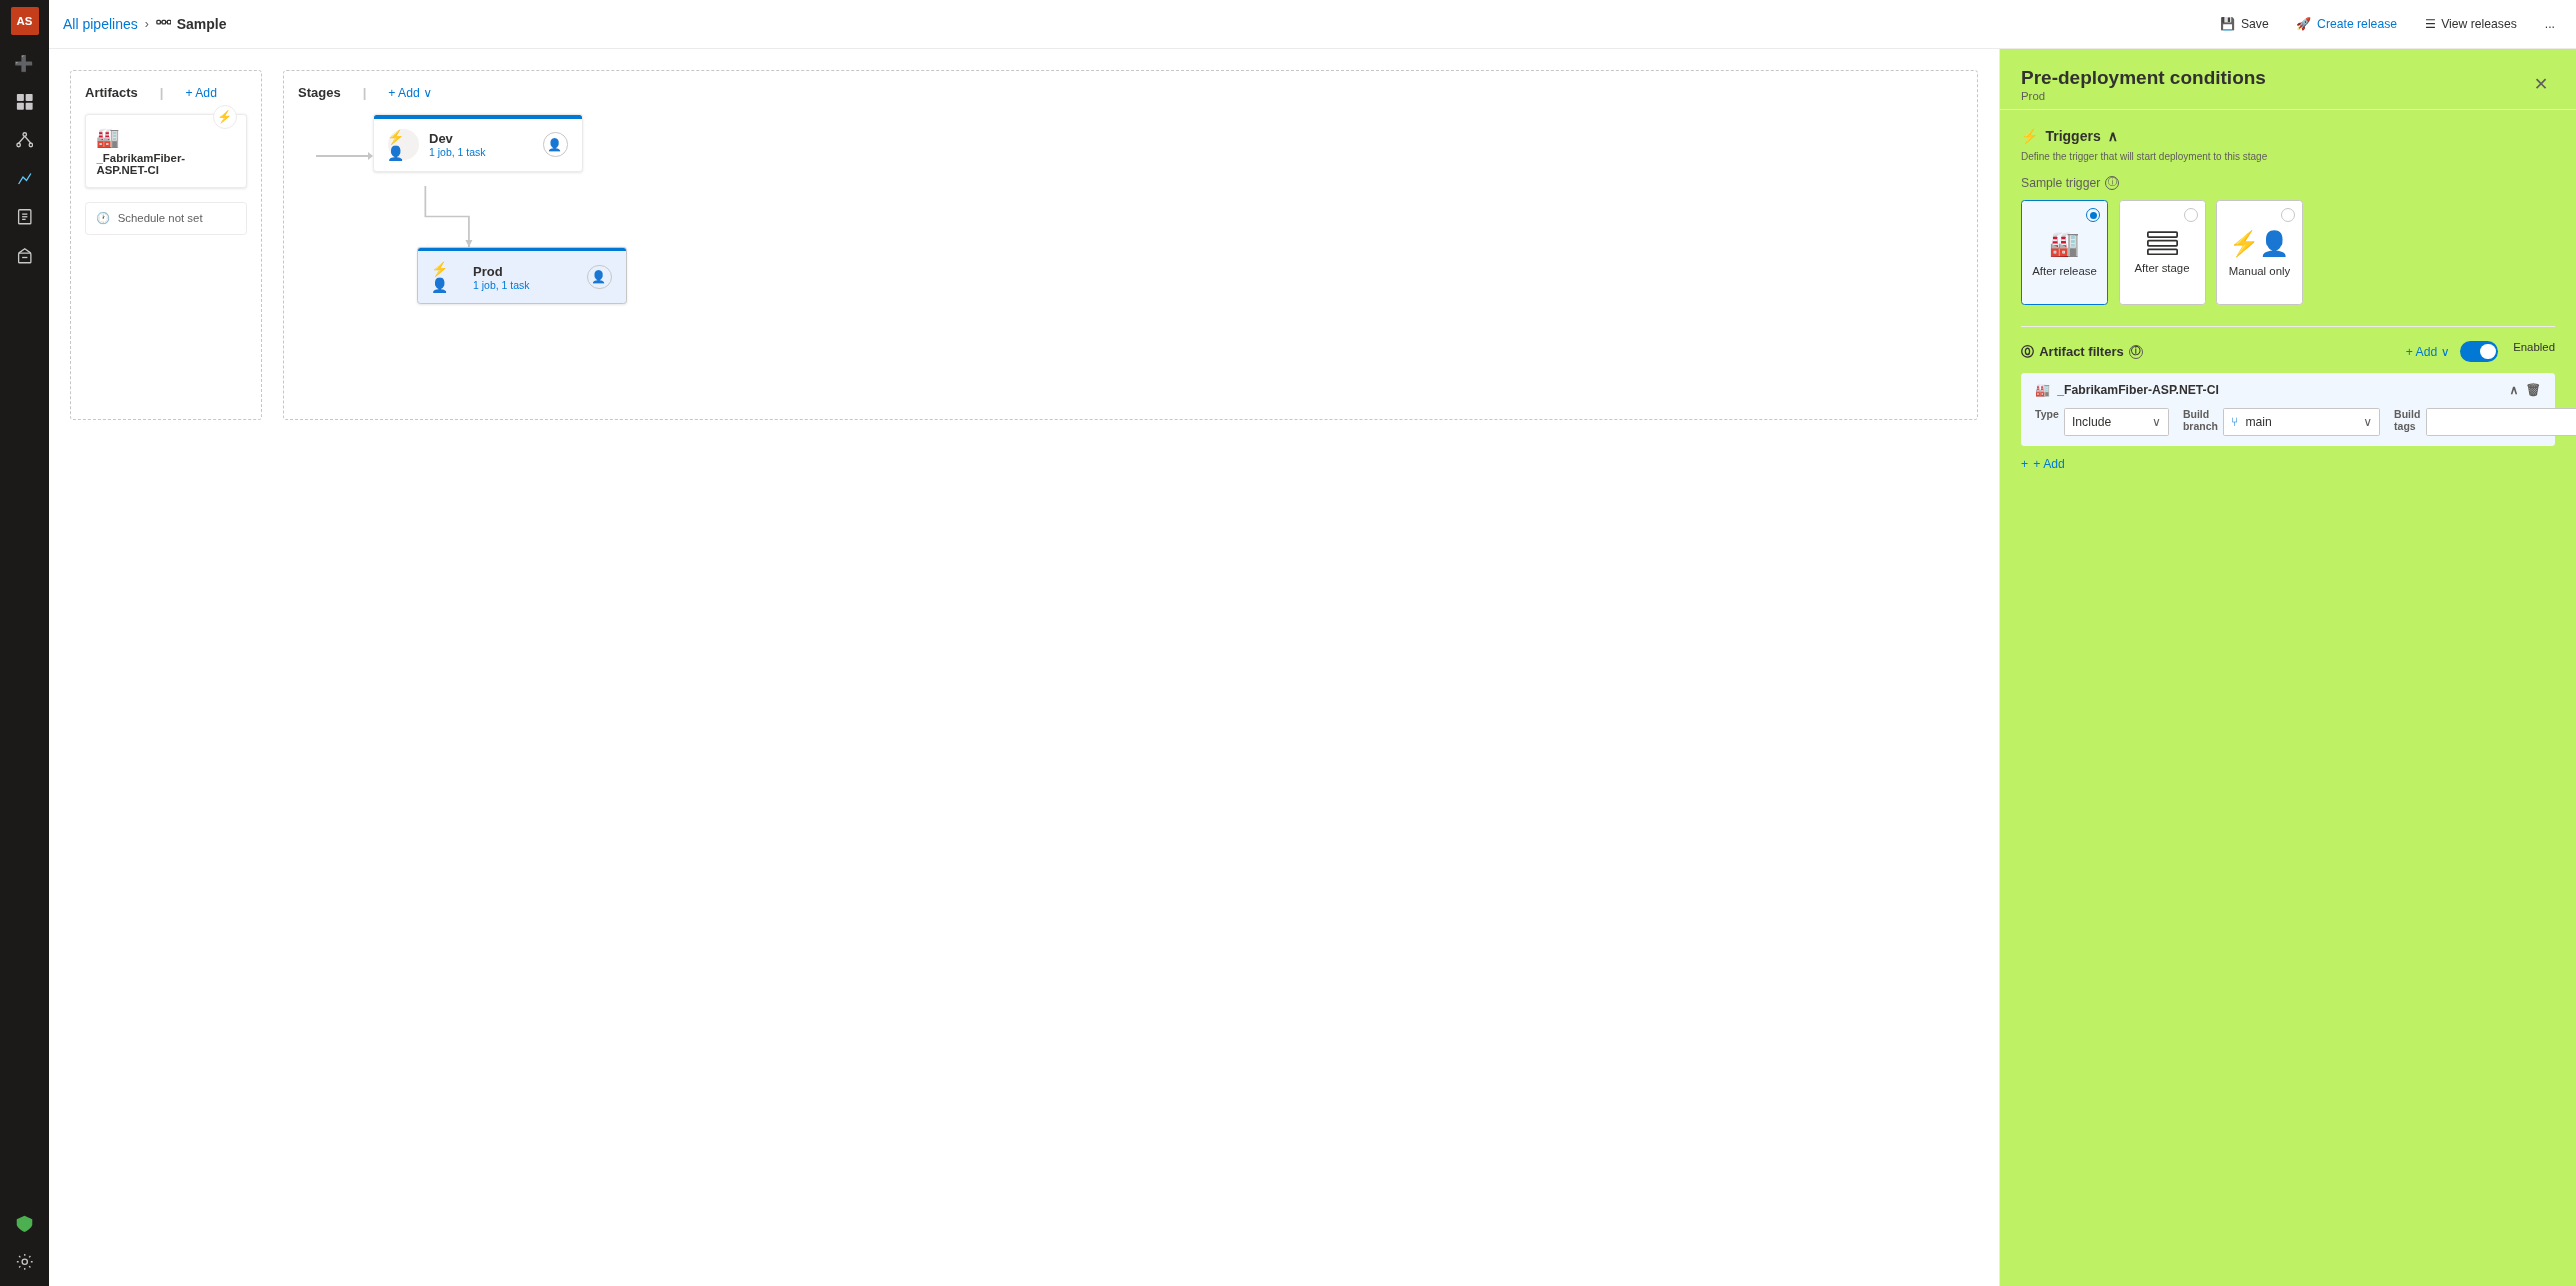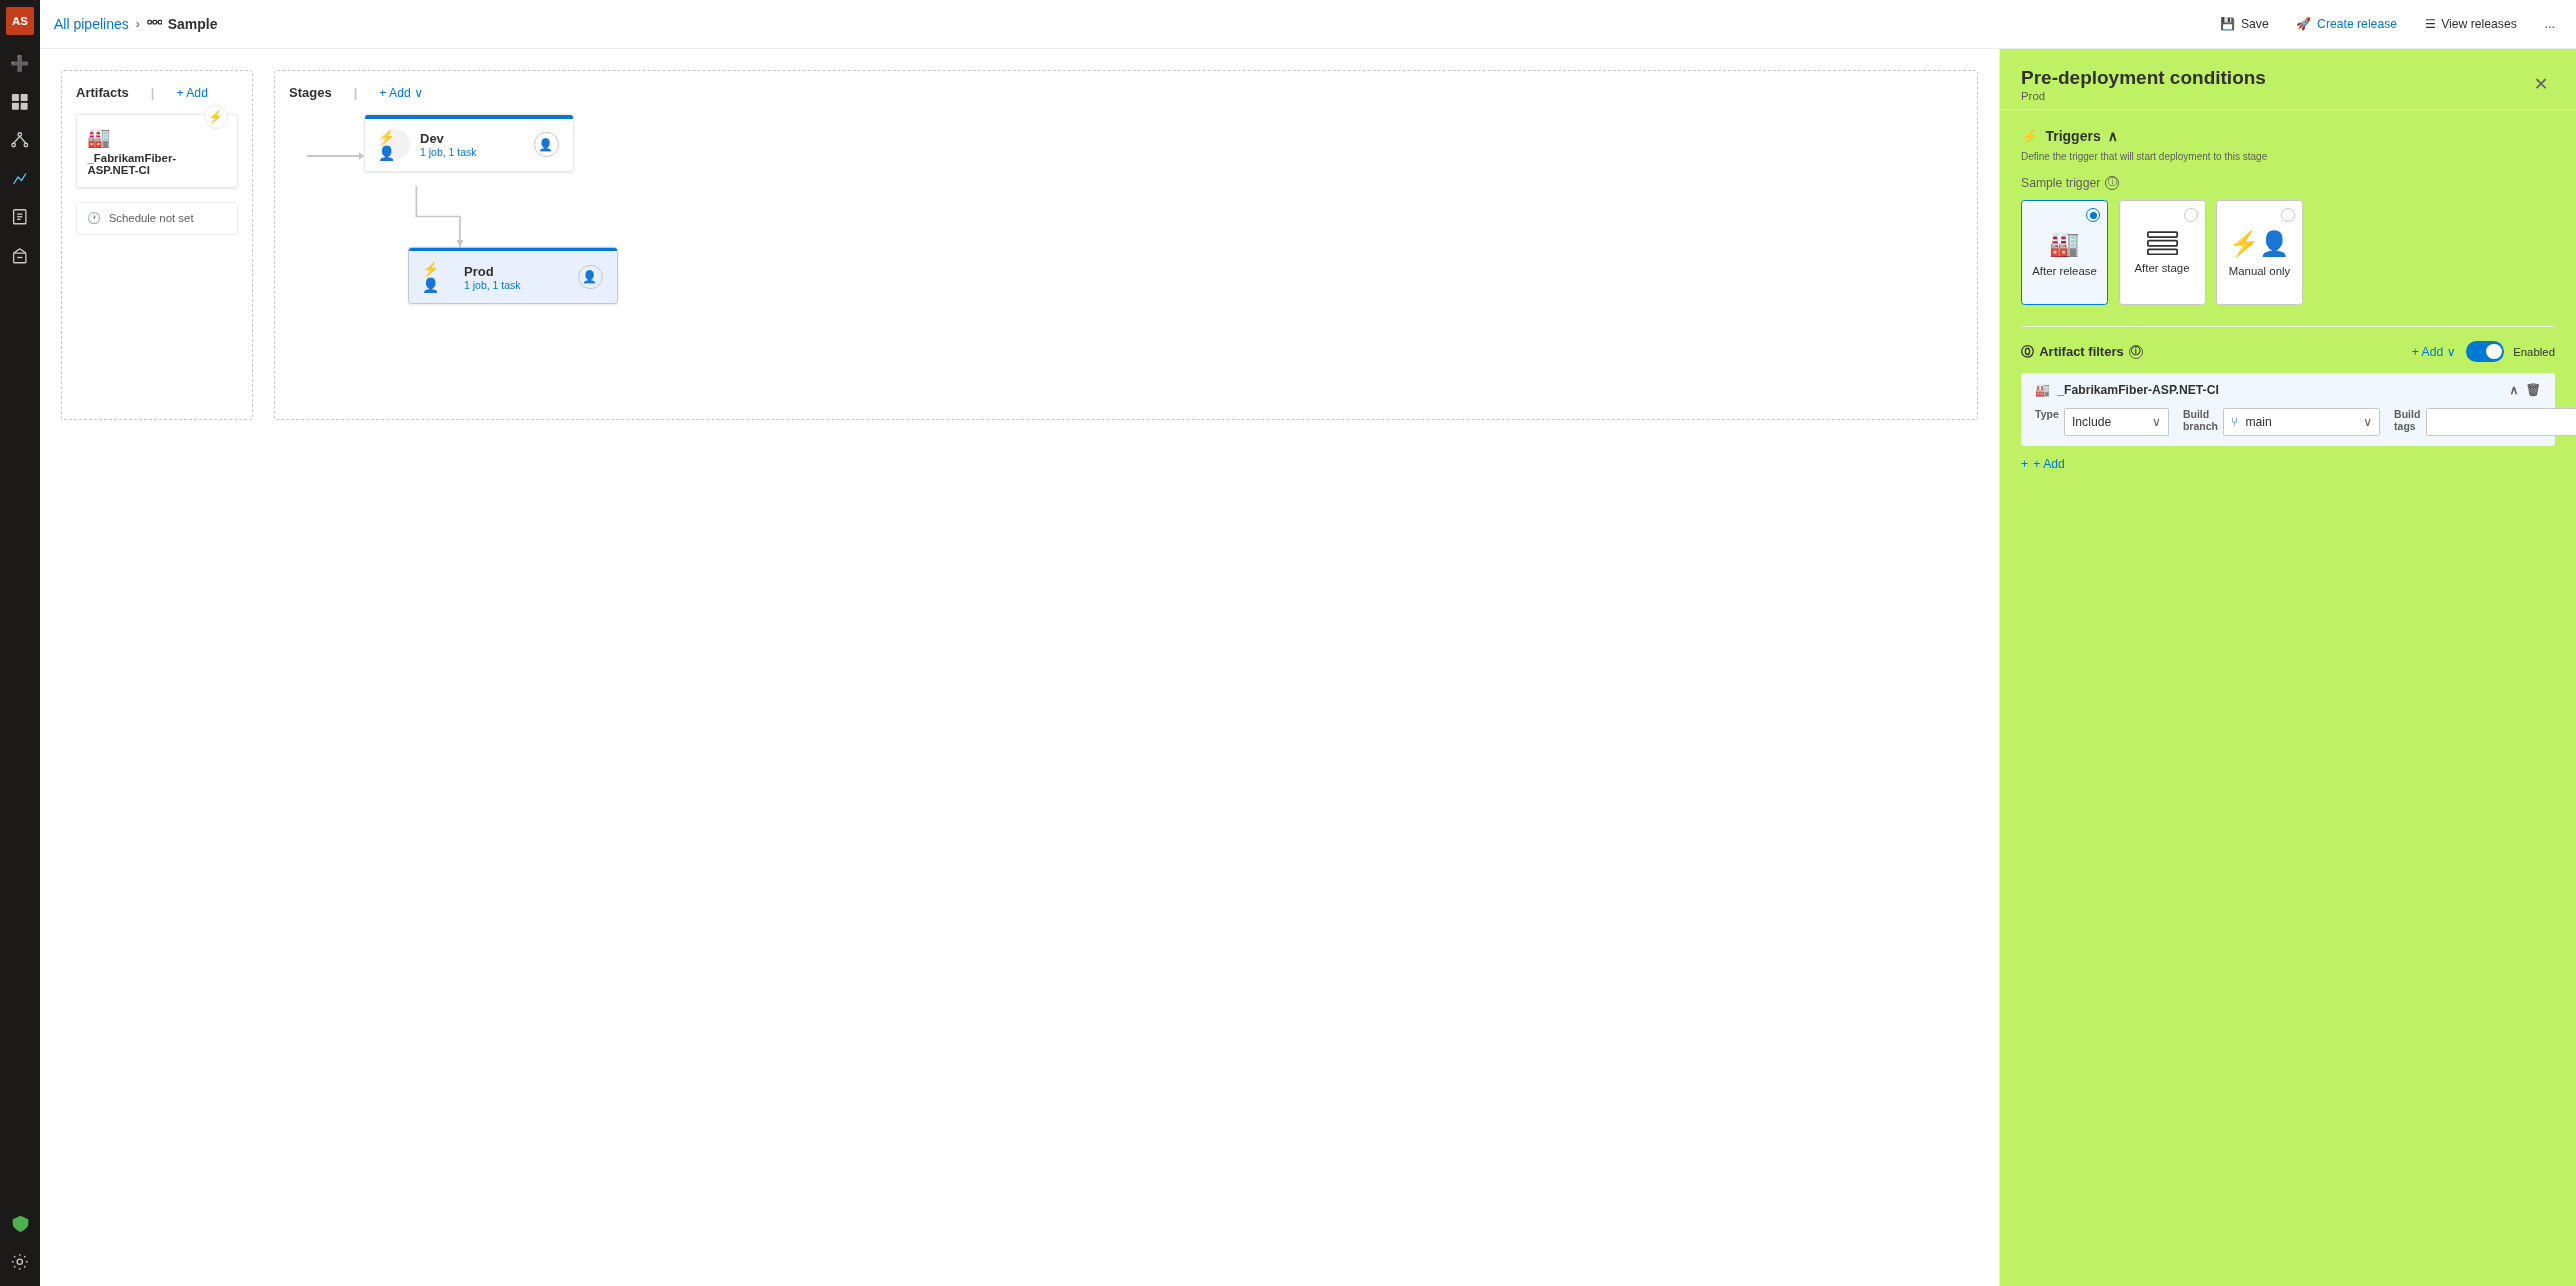--- a/index.html
+++ b/index.html
@@ -1,19 +1,19 @@
 <!DOCTYPE html>
 <html style="font-size:14px"><head>
   <meta charset="utf-8">
   <style>
     * { box-sizing: border-box; margin: 0; padding: 0; }
     body { font-family: 'Segoe UI', sans-serif; font-size: 12.2px; background: #f3f2f1; color: #323130; display: flex; height: 100vh; overflow: hidden; }
 
     
-    .sidebar { width: 40px; background: #1b1a19; display: flex; flex-direction: column; align-items: center; padding: 7px 0; gap: 3.5px; flex-shrink: 0; }
+    .sidebar { width: 49px; background: #1b1a19; display: flex; flex-direction: column; align-items: center; padding: 7px 0; gap: 3.5px; flex-shrink: 0; }
     .sidebar-avatar { width: 28px; height: 28px; background: #c43e1c; border-radius: 1.7px; display: flex; align-items: center; justify-content: center; color: white; font-weight: 700; font-size: 11.4px; margin-bottom: 7px; }
     .sidebar-icon { width: 35px; height: 35px; display: flex; align-items: center; justify-content: center; color: #c8c8c8; border-radius: 3.5px; cursor: pointer; font-size: 15.7px; }
     .sidebar-icon.bottom { margin-top: auto; }
     .sidebar-icon.highlighted { color: #60cdff; }
 
     
     .main { flex: 1; display: flex; flex-direction: column; overflow: hidden; background: white; }
 
     
     .topbar { height: 49px; border-bottom: 0.9px solid #edebe9; display: flex; align-items: center; padding: 0 14px; gap: 7px; background: white; }
@@ -77,21 +77,21 @@
     .trigger-option .radio { position: absolute; top: 7px; right: 7px; width: 14px; height: 14px; border: 1.7px solid #0078d4; border-radius: 50%; display: flex; align-items: center; justify-content: center; }
     .trigger-option .radio.checked::after { content: ''; width: 7px; height: 7px; background: #0078d4; border-radius: 50%; }
     .trigger-option .radio.unchecked { border-color: #c8c6c4; }
 
     
     .section-divider { border: none; border-top: 0.9px solid #edebe9; margin: 0 0 14px 0; }
     .artifact-filters-header { display: flex; align-items: center; justify-content: space-between; margin-bottom: 10.5px; }
     .artifact-filters-title { display: flex; align-items: center; gap: 5.2px; font-size: 13px; font-weight: 600; }
     .artifact-filters-actions { display: flex; align-items: center; gap: 10.5px; }
     .add-filter-btn { display: flex; align-items: center; gap: 3.5px; color: #0078d4; background: none; border: none; cursor: pointer; font-size: 12.2px; }
-    .toggle-container { display: flex; align-items: center; gap: 9px; }
+    .toggle-container { display: flex; gap: 15px; }
     .toggle { width: 38px; height: 21px; background: #0078d4; border-radius: 10.5px; position: relative; cursor: pointer; }
     .toggle-thumb { width: 15.7px; height: 15.7px; background: white; border-radius: 50%; position: absolute; top: 2.6px; right: 2.6px; transition: all 0.2s; }
     .toggle-label { font-size: 11.4px; color: #323130; }
 
     .filter-row { background: #f0f7ff; border-radius: 3.5px; padding: 10.5px 14px; margin-bottom: 10.5px; }
     .filter-row-header { display: flex; align-items: center; gap: 7px; margin-bottom: 10.5px; font-size: 12.2px; font-weight: 600; }
     .filter-row-header .fab-icon { font-size: 12.2px; }
     .filter-row-header .expand-icon { margin-left: auto; color: #605e5c; cursor: pointer; }
     .filter-row-header .delete-icon { color: #605e5c; cursor: pointer; }
     .filter-columns { display: flex; gap: 14px; align-items: flex-start; }

